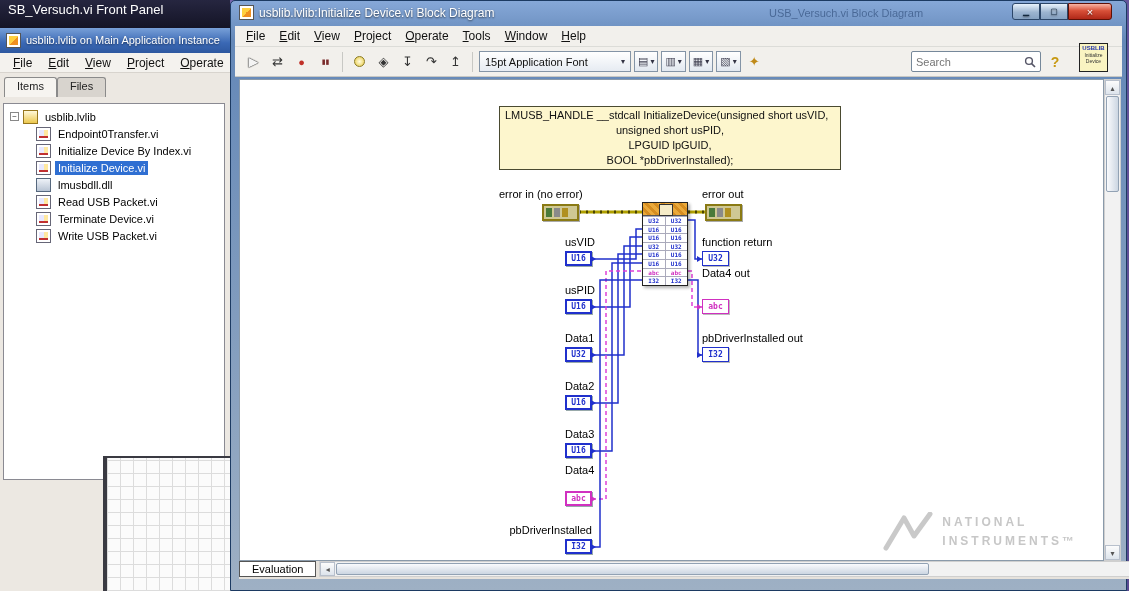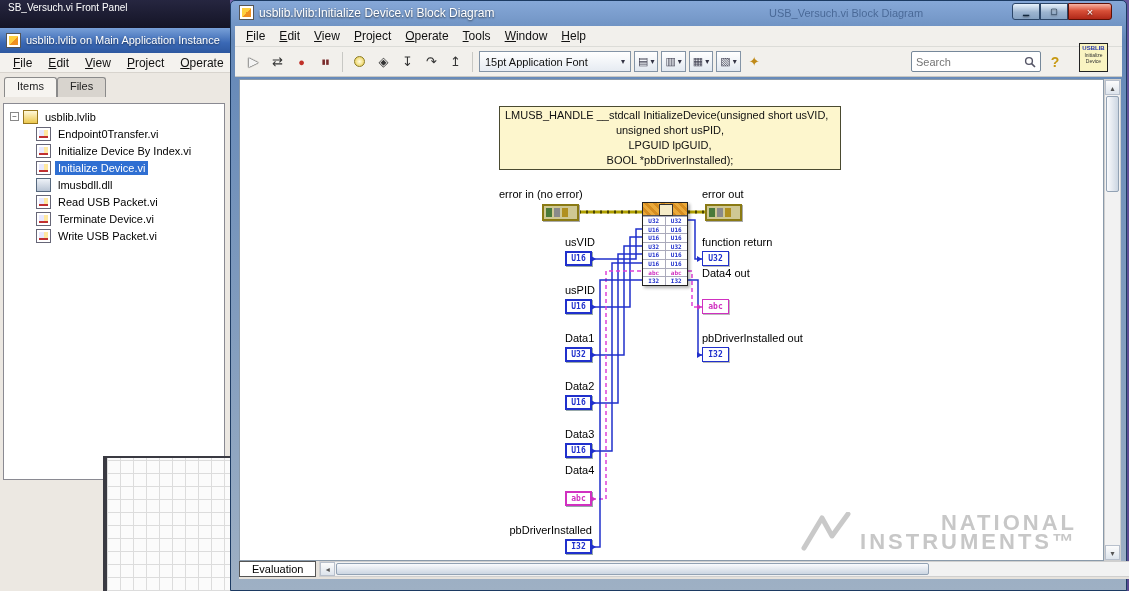--- a/index.html
+++ b/index.html
@@ -2,21 +2,21 @@
 <html><head>
 <meta charset="utf-8">
 <style>
   * { box-sizing: border-box; margin: 0; padding: 0; }
   body { font-family: "Liberation Sans", sans-serif; background:#3a3050; }
   #screen { position: relative; width: 1129px; height: 591px; overflow: hidden;
             background: linear-gradient(135deg,#7a6ab0,#5a4a92); }
 
   
   .fp-bar { position:absolute; left:0; top:0; width:230px; height:28px;
-            background:linear-gradient(#262640,#141426); color:#fff; font-size:10px;
+            background:linear-gradient(#262640,#141426); color:#fff; font-size:13px;
             padding:2px 8px; white-space:nowrap; overflow:hidden; }
 
   
   .proj { position:absolute; left:0; top:28px; width:274px; height:563px;
           background:#ece8e2; border-right:1px solid #5a5a6a; overflow:hidden; }
   .proj-title { height:25px; background:linear-gradient(#78a0d8,#3a68b4 60%,#2e58a0);
                 color:#fff; font-size:11px; line-height:25px; padding-left:26px;
                 position:relative; white-space:nowrap; overflow:hidden;
                 text-shadow:0 1px 2px rgba(0,0,0,.5); }
   .lv-icon { position:absolute; left:6px; top:5px; width:15px; height:15px;
@@ -143,22 +143,22 @@
   .nrow { display:flex; height:8.6px; border-top:1px solid #aab; }
   .nrow:first-of-type { border-top:none; }
   .ncell { flex:1; font-family:"DejaVu Sans Mono",monospace; font-size:6px;
           line-height:8px; text-align:center; color:#2030cc; font-weight:bold;
           border-right:1px solid #aab; overflow:hidden; }
   .ncell:last-child { border-right:none; }
   .nrow.pinkR .ncell { color:#d030c0; }
 
   .watermark { position:absolute; right:26px; bottom:8px; text-align:right; z-index:0; }
   .ni-row { display:flex; align-items:center; justify-content:flex-end; gap:8px; }
-  .ni-name { text-align:right; color:#c7c7c7; font-weight:bold; letter-spacing:3px;
-          font-size:22px; line-height:19px; }
+  .ni-name { text-align:left; color:#c7c7c7; font-weight:bold; letter-spacing:3px;
+          font-size:12px; line-height:19px; }
   .wm-product { margin-top:6px; font-size:23px; font-weight:bold; color:#d6d6d6;
           letter-spacing:1px; text-shadow:0 1px 0 #fff, 0 -1px 0 #b4b4b4; }
 
   
   .vscroll { position:absolute; left:873px; top:78px; width:17px; height:482px;
           background:#f2f2f2; border:1px solid #cfcfcf; }
   .sarr { height:15px; text-align:center; font-size:8px; color:#555; line-height:15px;
           background:linear-gradient(#fcfcfc,#dde4ec); border:1px solid #b8c0cc; }
   .sarr.bott { position:absolute; bottom:0; left:0; right:0; }
   .vthumb { position:absolute; left:1px; right:1px; top:16px; height:96px;

